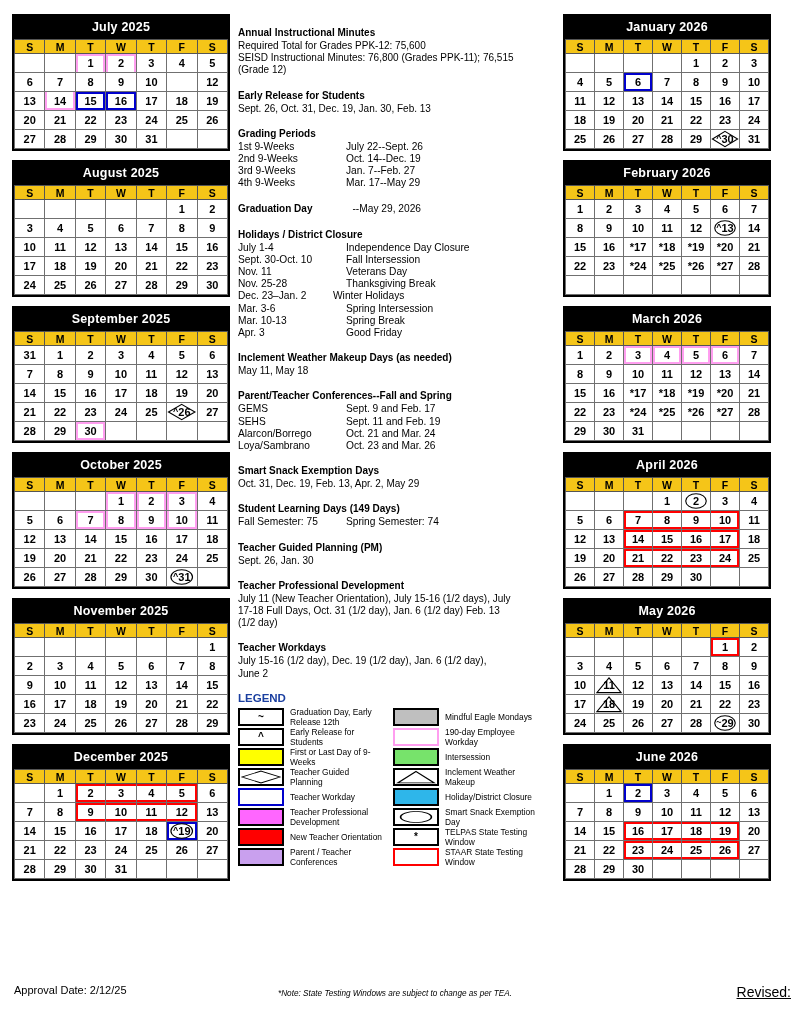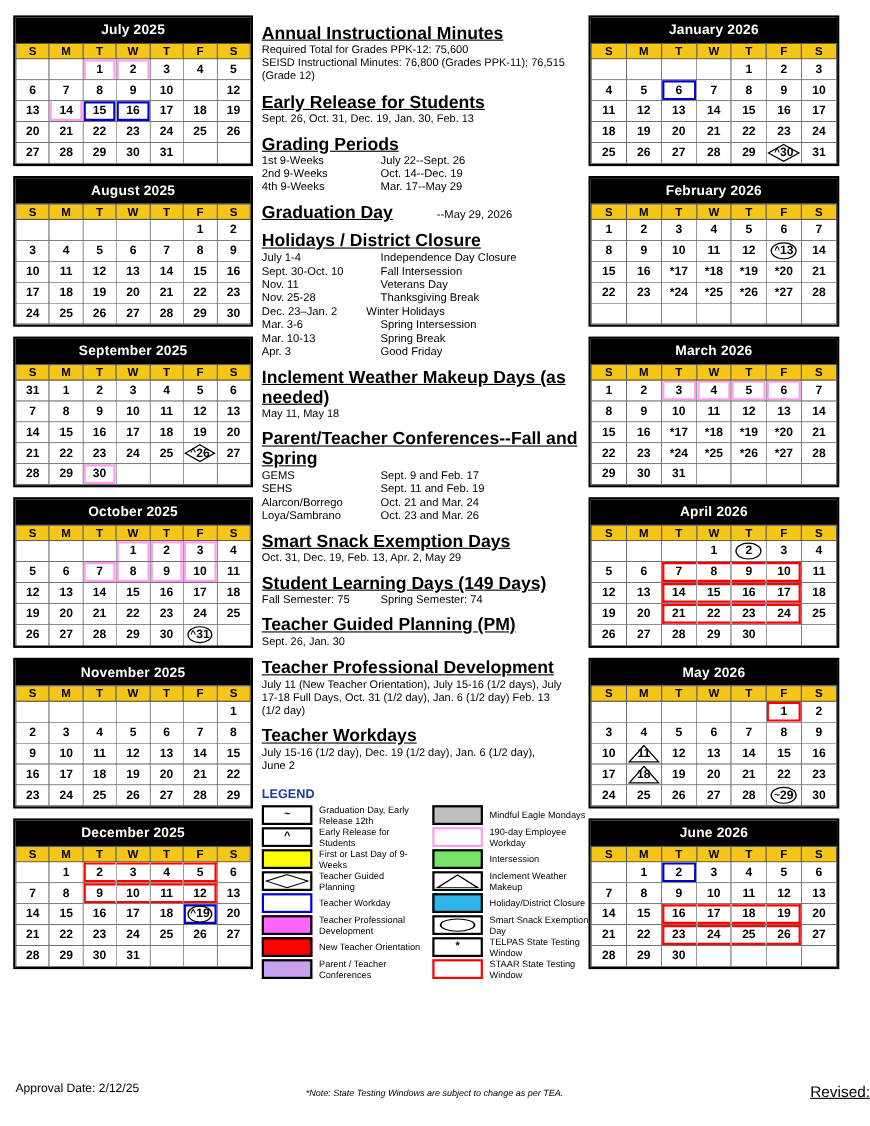--- a/index.html
+++ b/index.html
@@ -9,21 +9,21 @@
     background:#ffffff;
     font-family:"Liberation Sans", sans-serif;
     color:#000;
     position:relative;
     overflow:hidden;
   }
   .page { position:relative; width:791px; height:1024px; }
 
   
   .col-left  { position:absolute; left:12px;  top:14px;  width:218px; }
-  .col-right { position:absolute; left:535px; top:14px;  width:228px; }
+  .col-right { position:absolute; left:563px; top:14px;  width:208px; }
 
   .month {
     border:2px solid #000;
     margin-bottom:9px;
     background:#fff;
   }
   .month-title {
     background:#000000;
     color:#ffffff;
     text-align:center;
@@ -85,23 +85,22 @@
     position:absolute; left:238px; top:14px; width:300px;
   }
   .hdr { display:flex; align-items:center; gap:6px; height:82px; }
   .seal { width:66px; height:66px; flex:0 0 66px; position:relative; }
   .hdr-txt { color:#1b3fa0; font-weight:bold; font-size:17px; line-height:20px; text-align:center; flex:1; }
   .hdr-txt .l1 { font-size:17.5px; }
 
   .sec { margin-top:8px; }
   .sec h3 {
     margin:0 0 13px 0;
-    font-size:16px;
+    font-size:10px;
     font-weight:bold;
-    text-decoration:underline;
     display:inline;
   }
   .sec .inline { font-size:10.2px;margin-left:40px; }
   .sec p { margin:0; font-size:10px; line-height:12.2px; }
   .rows { font-size:10.2px; line-height:12.2px; }
   .rw { display:flex; }
   .rw .a { width:108px; flex:0 0 108px; }
   .rw .b { flex:1; }
   .rw2 .a { width:95px; flex:0 0 95px; }
   .rw3 .a { width:108px; flex:0 0 108px; }
@@ -930,20 +929,24 @@
       <div class="rows">
         <div class="rw">
             <span class="a">1st 9-Weeks</span>
             <span class="b">July 22--Sept. 26</span>
           </div>
         <div class="rw">
             <span class="a">2nd 9-Weeks</span>
             <span class="b">Oct. 14--Dec. 19</span>
           </div>
         <div class="rw">
+            <span class="a">3rd 9-Weeks</span>
+            <span class="b">Jan. 7--Feb. 27</span>
+          </div>
+        <div class="rw">
             <span class="a">4th 9-Weeks</span>
             <span class="b">Mar. 17--May 29</span>
           </div>
       </div>
     </div>
 
     <div class="sec">
       <h3>Graduation Day</h3><span class="inline">--May 29, 2026</span>
     </div>
 

